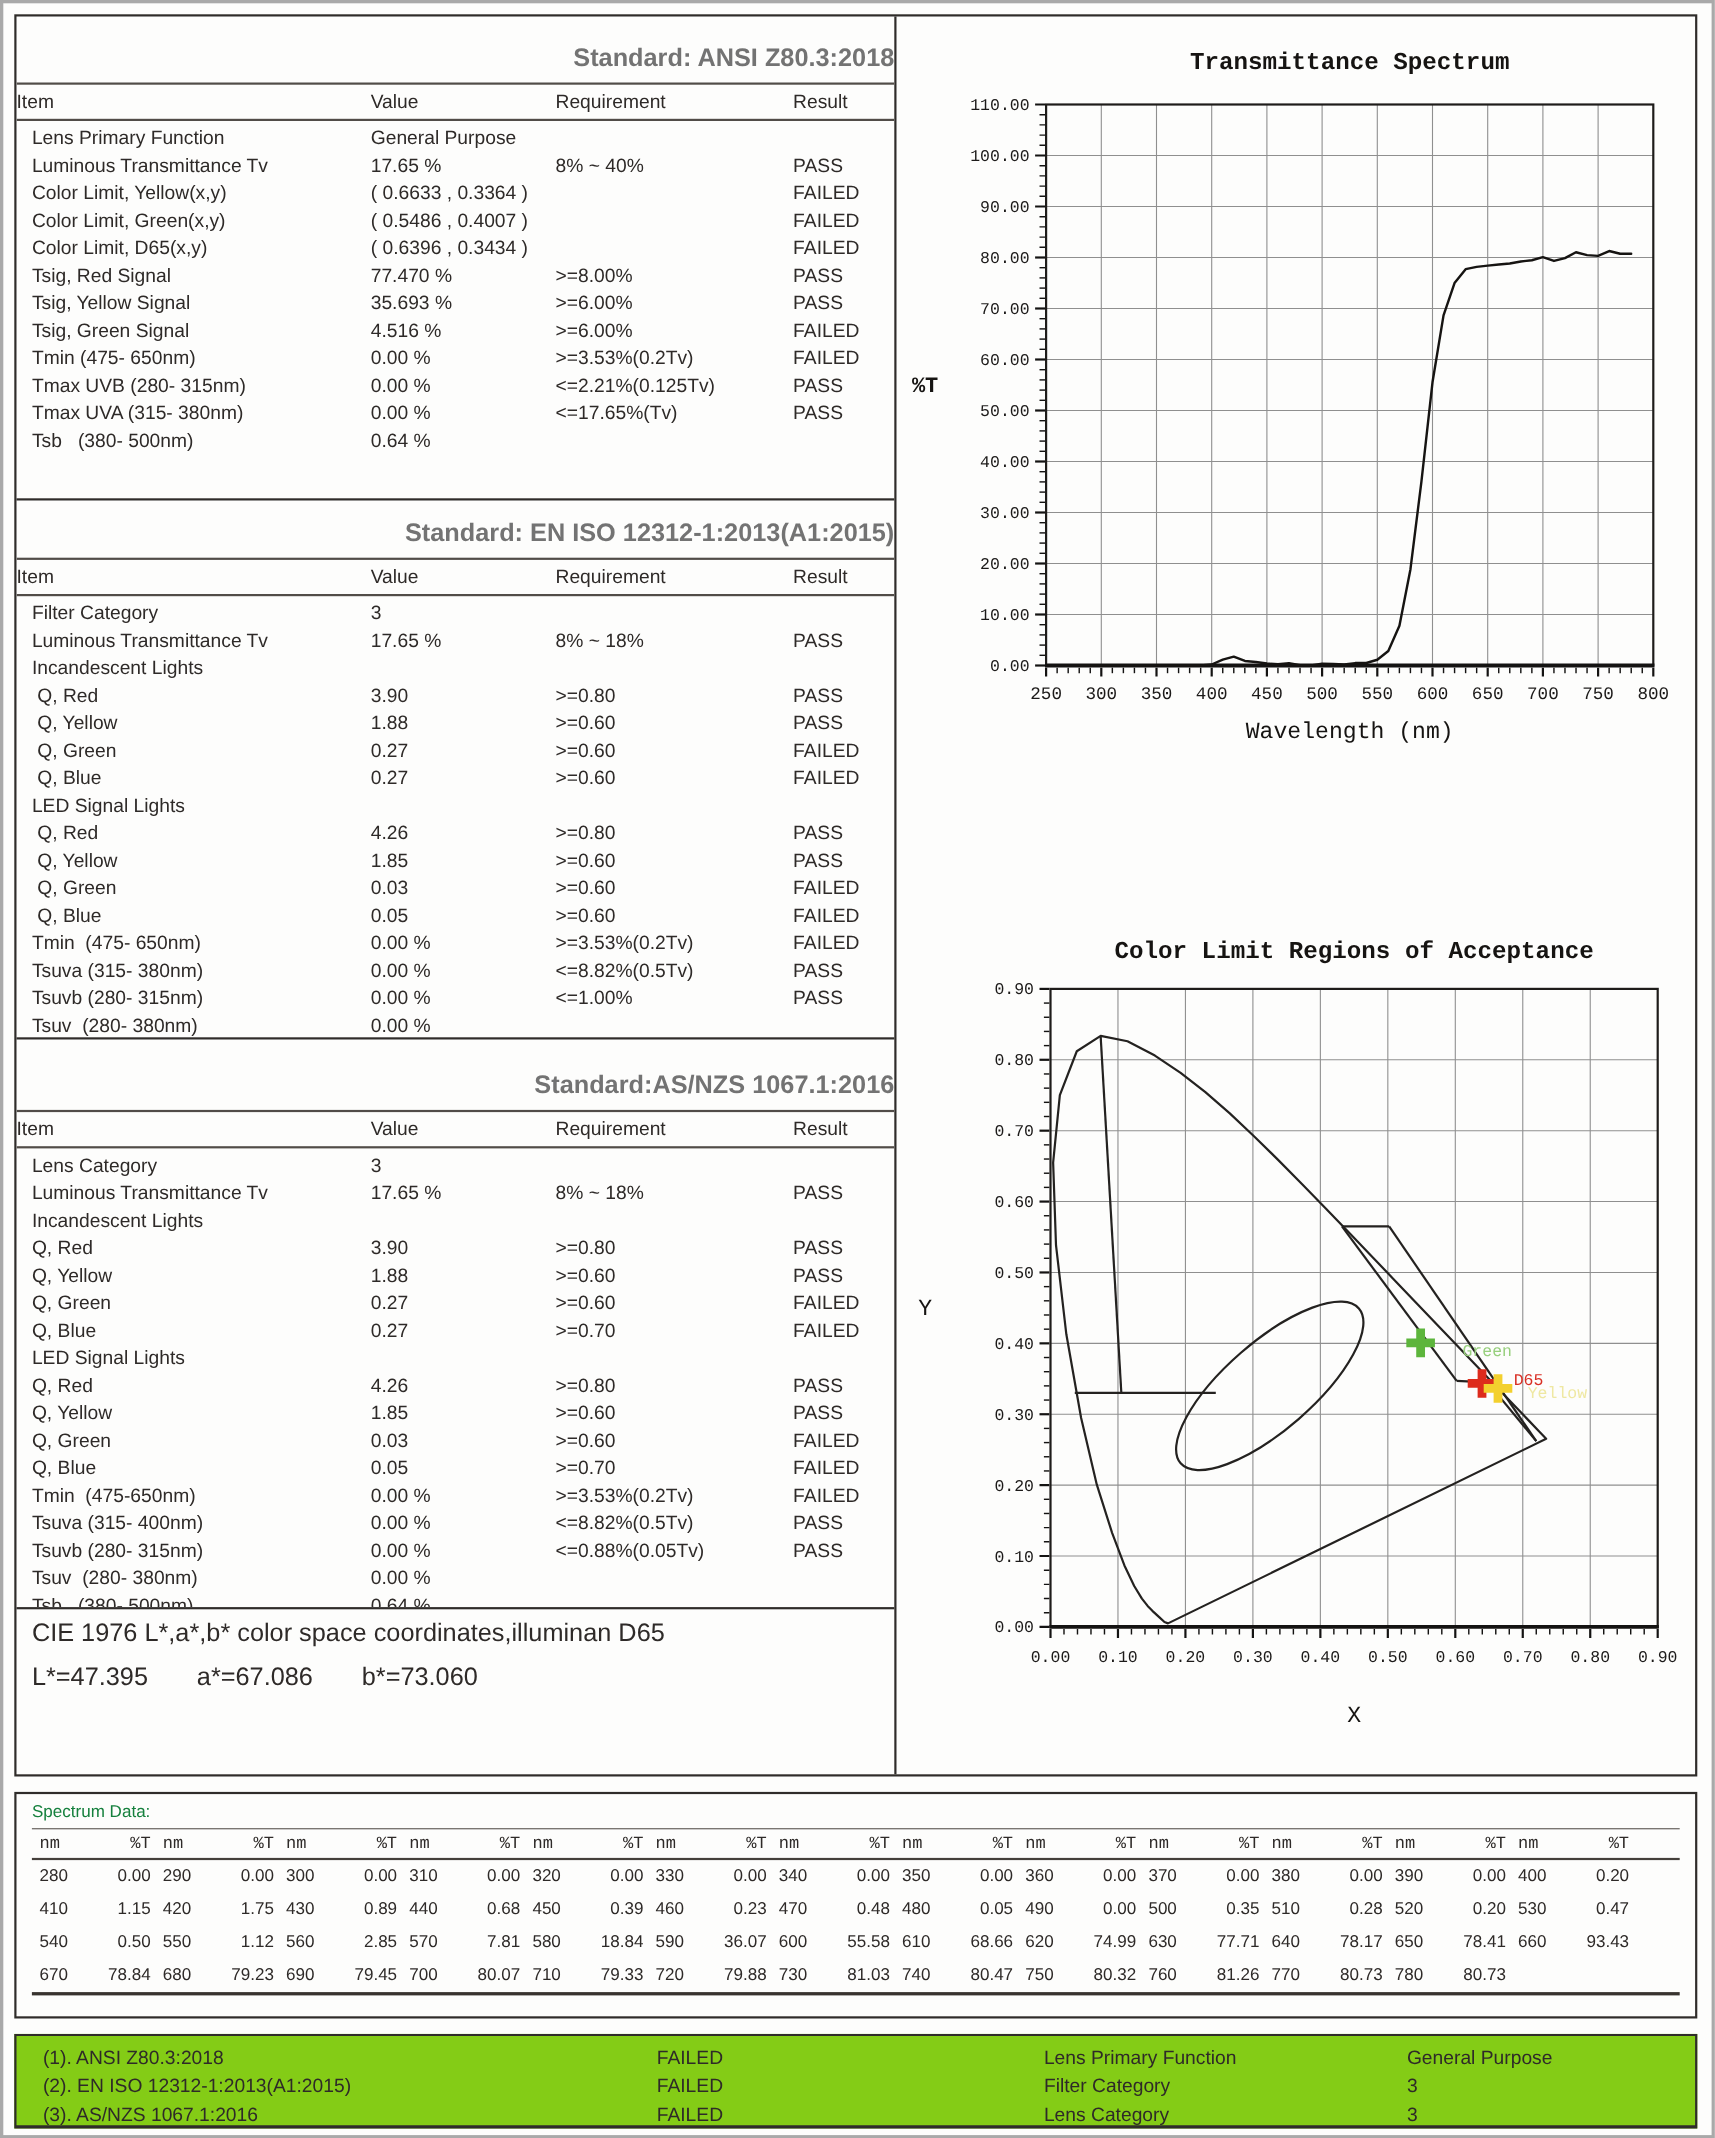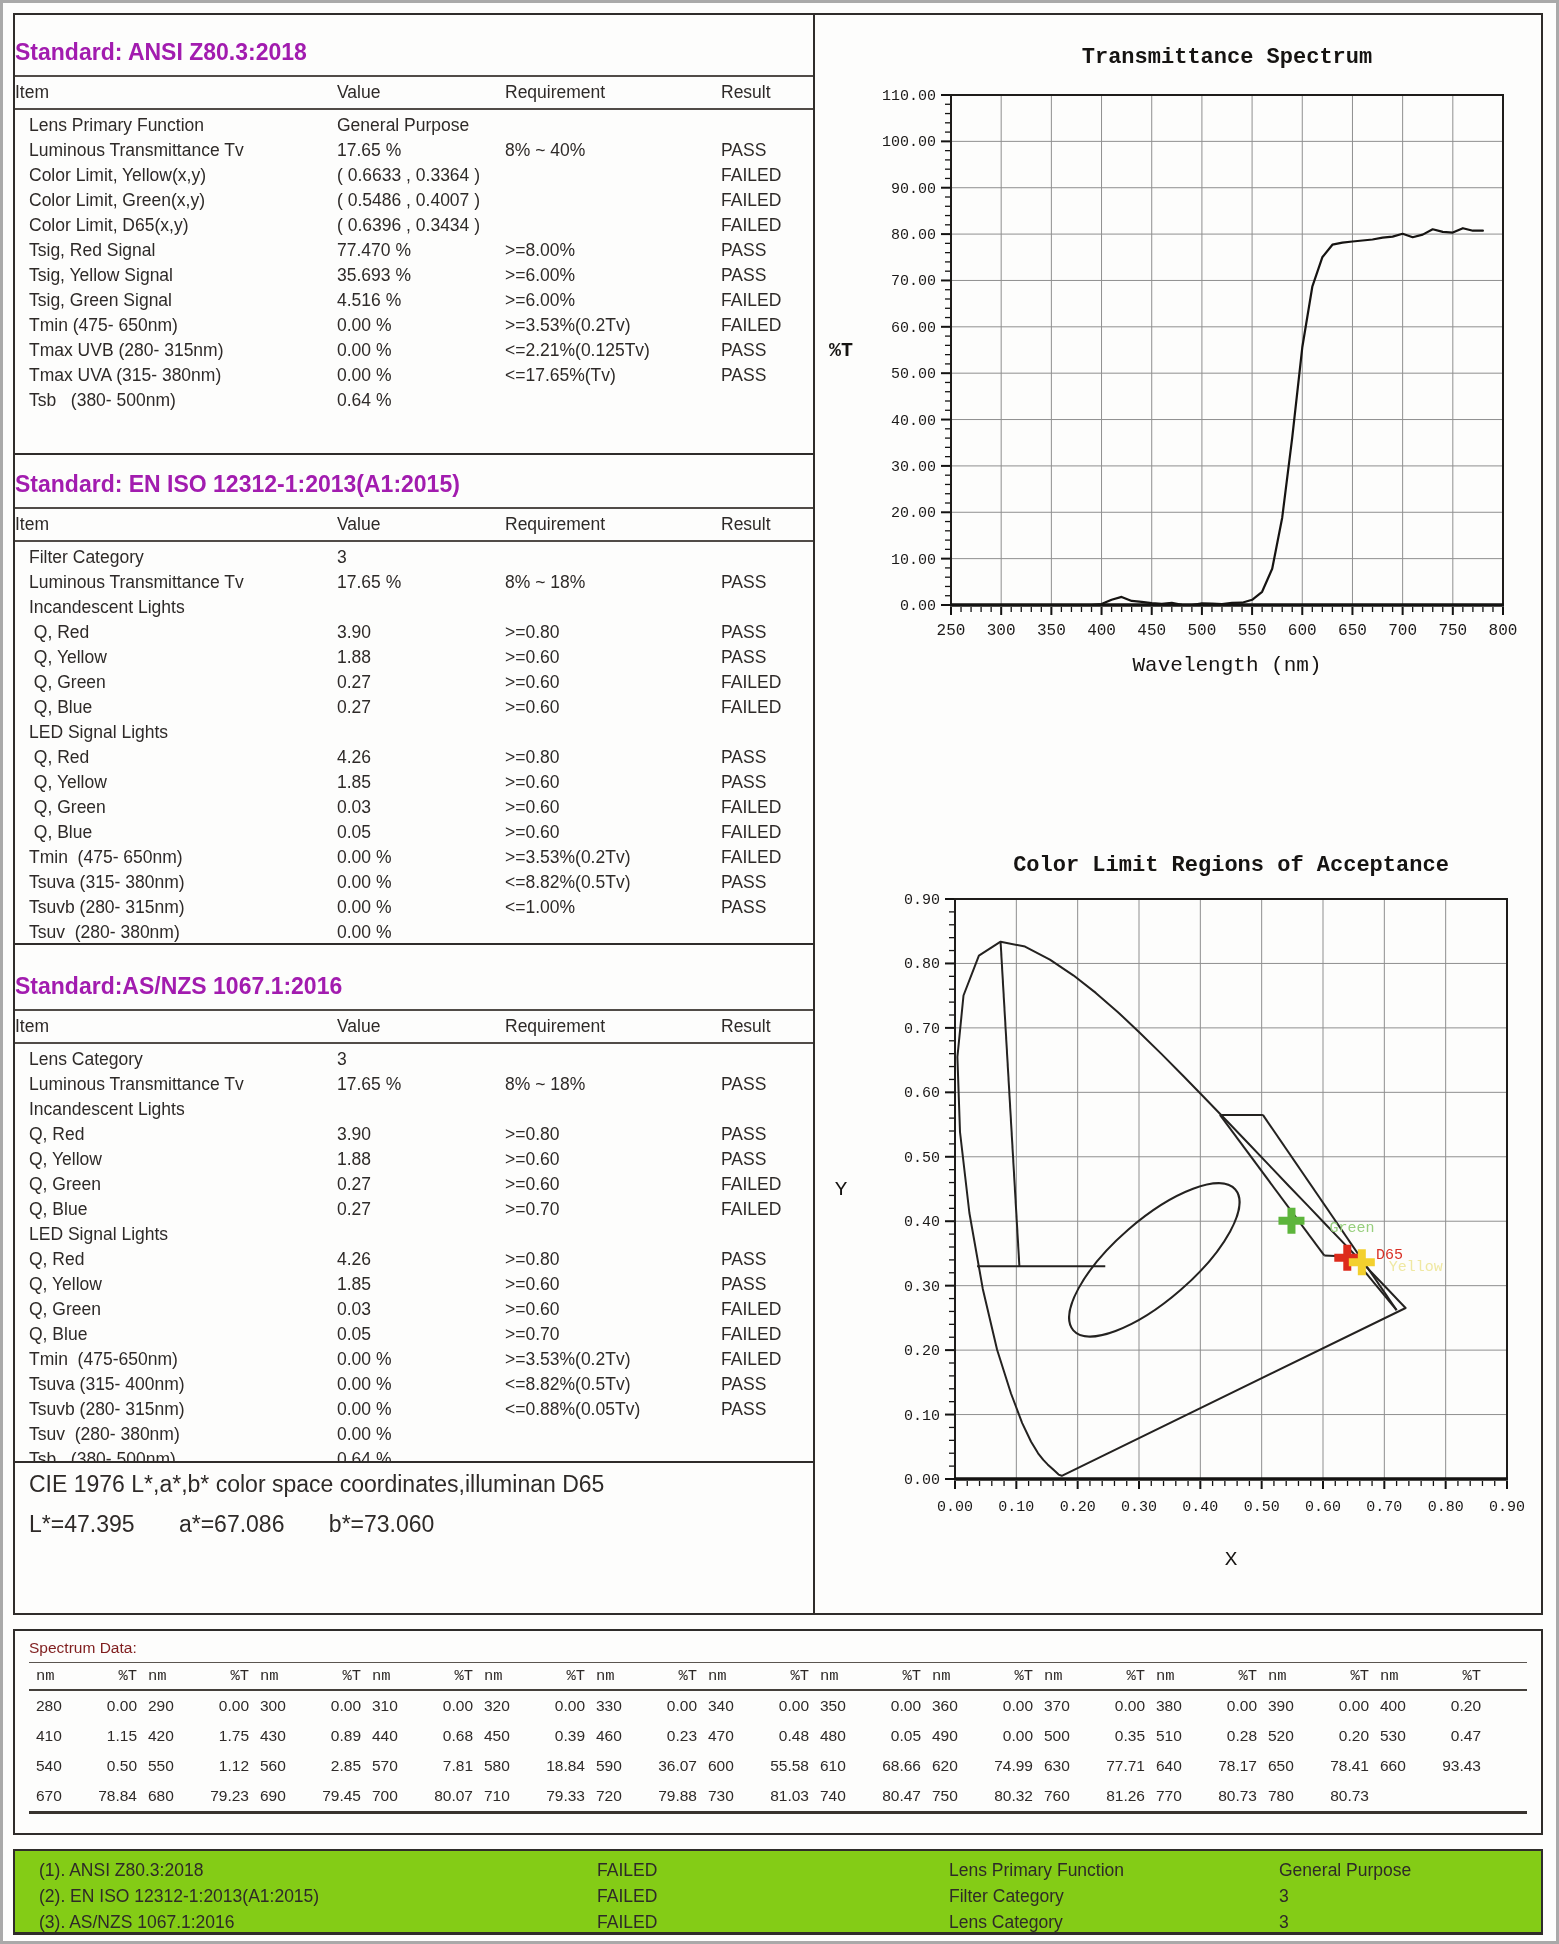--- a/index.html
+++ b/index.html
@@ -11,35 +11,35 @@
   .top-section{
     position:absolute;left:10px;top:10px;width:1530px;height:1602px;
     border:2px solid #2f2c2a;box-sizing:border-box;display:flex;background:#fdfdfc;
   }
   .left-panel{width:802px;border-right:2px solid #2f2c2a;box-sizing:border-box;display:flex;flex-direction:column;}
   .right-panel{flex:1;position:relative;}
   .std-section{box-sizing:border-box;border-bottom:2px solid #2f2c2a;overflow:hidden;}
   #std-0{height:440px;padding-top:24px;}
   #std-1{height:490px;padding-top:16px;}
   #std-2{height:518px;padding-top:28px;}
-  .std-title{text-align:left;font-weight:bold;font-size:23px;color:#a21caf;margin-bottom:9px;}
+  .std-title{text-align:right;font-weight:bold;font-size:23px;color:#737373;margin-bottom:9px;}
   .std-grid{display:grid;grid-template-columns:322px 168px 216px 1fr;}
   .hdr{border-top:2px solid #514c48;border-bottom:2px solid #514c48;}
   .cell{font-size:17.5px;line-height:25px;white-space:pre;overflow:visible;}
   .hdr .cell{padding:3px 0;}
   .c0{padding-left:14px;}
   .std-rows{margin-top:3px;}
   .cie-note{flex:1;padding:9px 0 0 14px;font-size:23px;line-height:25px;}
   .cie-vals span{display:inline-block;margin-right:38px;margin-top:15px;}
 
   .spectrum-box{
     position:absolute;left:10px;top:1626px;width:1530px;height:206px;
     border:2px solid #2f2c2a;box-sizing:border-box;padding:8px 14px 0;background:#fdfdfc;
   }
-  .spec-label{font-size:15.5px;color:#7f1d1d;margin-bottom:5px;}
+  .spec-label{font-size:15.5px;color:#15803d;margin-bottom:5px;}
   .spec-table{border-top:1.5px solid #5a5550;border-bottom:3px solid #38332f;}
   .spec-grid{display:grid;grid-template-columns:repeat(13,42px 70px);}
   .spec-head{border-bottom:2px solid #45403b;}
   .spec-cell{font-size:15.5px;line-height:30px;}
   .spec-head .spec-cell{line-height:26px;font-family:Liberation Mono, monospace;}
   .nm{text-align:left;padding-left:7px;}
   .pt{text-align:right;padding-right:4px;}
 
   .summary-box{
     position:absolute;left:10px;top:1846px;width:1530px;height:86px;

